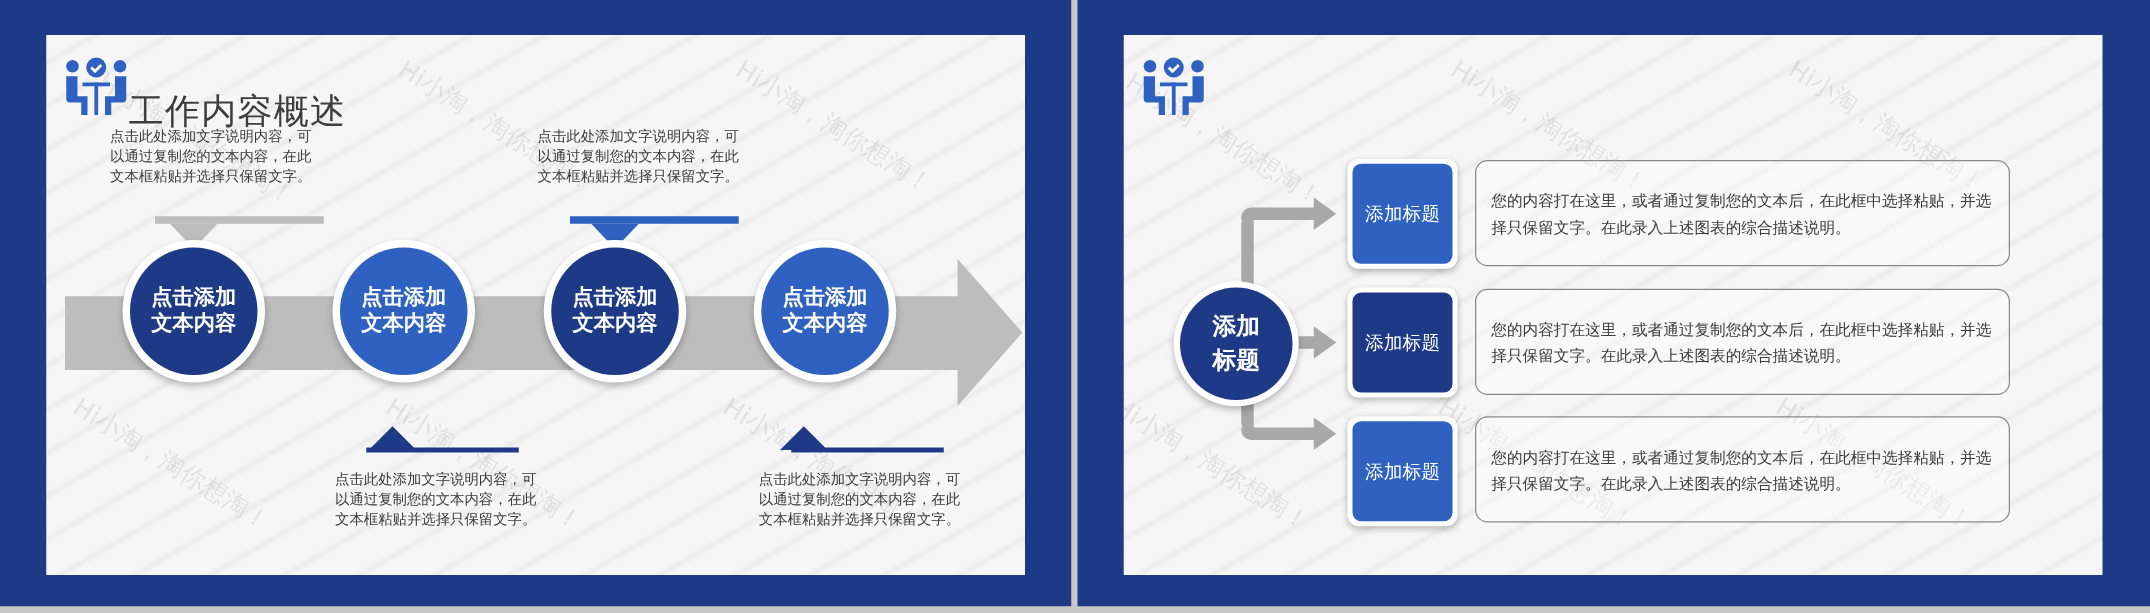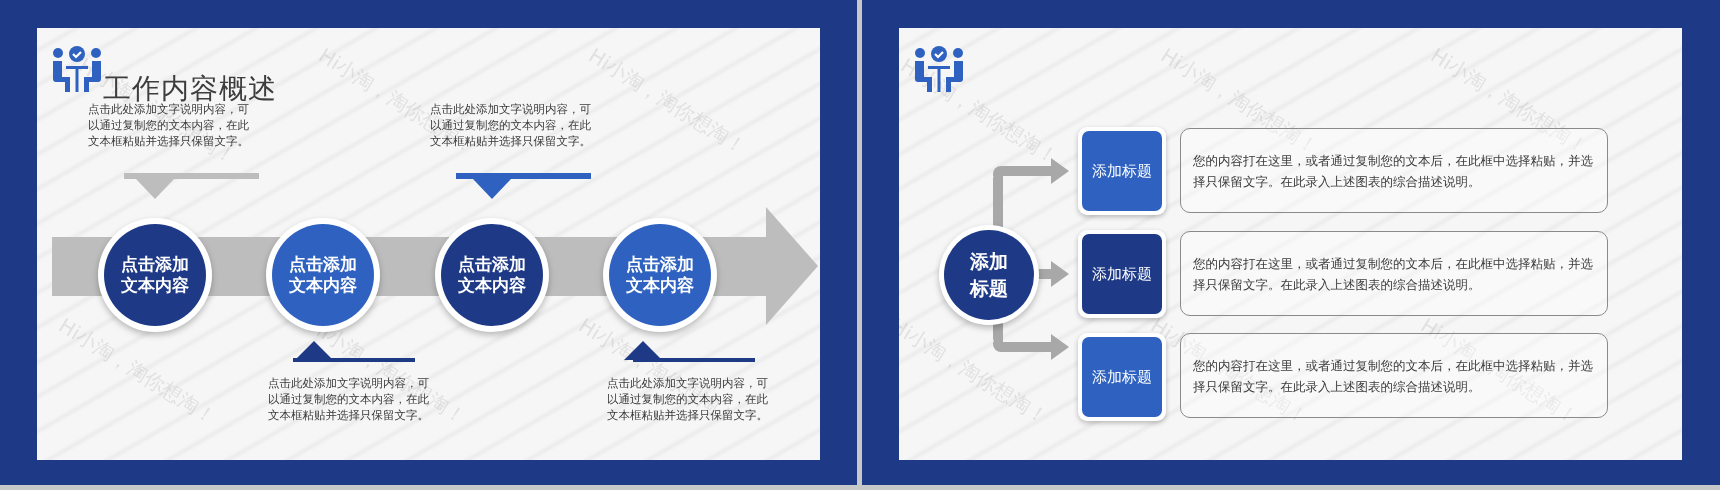--- a/index.html
+++ b/index.html
@@ -20,21 +20,21 @@
   .watermark { position: absolute; color: rgba(150,150,150,0.22); font-size: 20px; transform: rotate(32deg); white-space: nowrap; pointer-events: none; }
 
   .header-icon { position: absolute; left: 15px; top: 17px; width: 50px; height: 50px; }
   .title { position: absolute; left: 66px; top: 18px; font-size: 28px; color: #3d3d3d; letter-spacing: 1px; margin-top: 24px; }
 
   
   .band { position: absolute; left: 15px; top: 209px; width: 716px; height: 59px; background: #bdbdbd; }
   .arrowhead { position: absolute; left: 729px; top: 179px; width: 0; height: 0;
     border-top: 59px solid transparent; border-bottom: 59px solid transparent; border-left: 52px solid #bdbdbd; }
   .circle { position: absolute; width: 114px; height: 114px; border-radius: 50%; background: #fff;
-    box-shadow: 0 3px 6px rgba(0,0,0,0.25); top: 190px; text-decoration: underline; }
+    box-shadow: 0 3px 6px rgba(0,0,0,0.25); top: 164px; text-decoration: underline; }
   .circle .inner { position: absolute; left: 6px; top: 6px; width: 102px; height: 102px; border-radius: 50%;
     display: flex; align-items: center; justify-content: center; text-align: center;
     color: #fff; font-weight: bold; font-size: 17px; line-height: 21px; padding: 0 10px; }
   .dark { background: #1e3a86; }
   .light { background: #2f62c0; }
 
   .note { position: absolute; width: 168px; font-size: 11.5px; line-height: 16px; color: #3a3a3a; }
   .marker-bar { position: absolute; height: 6px; }
   .tri-down { position: absolute; width: 0; height: 0; border-left: 19px solid transparent; border-right: 19px solid transparent; }
   .tri-up { position: absolute; width: 0; height: 0; border-left: 19px solid transparent; border-right: 19px solid transparent; }

